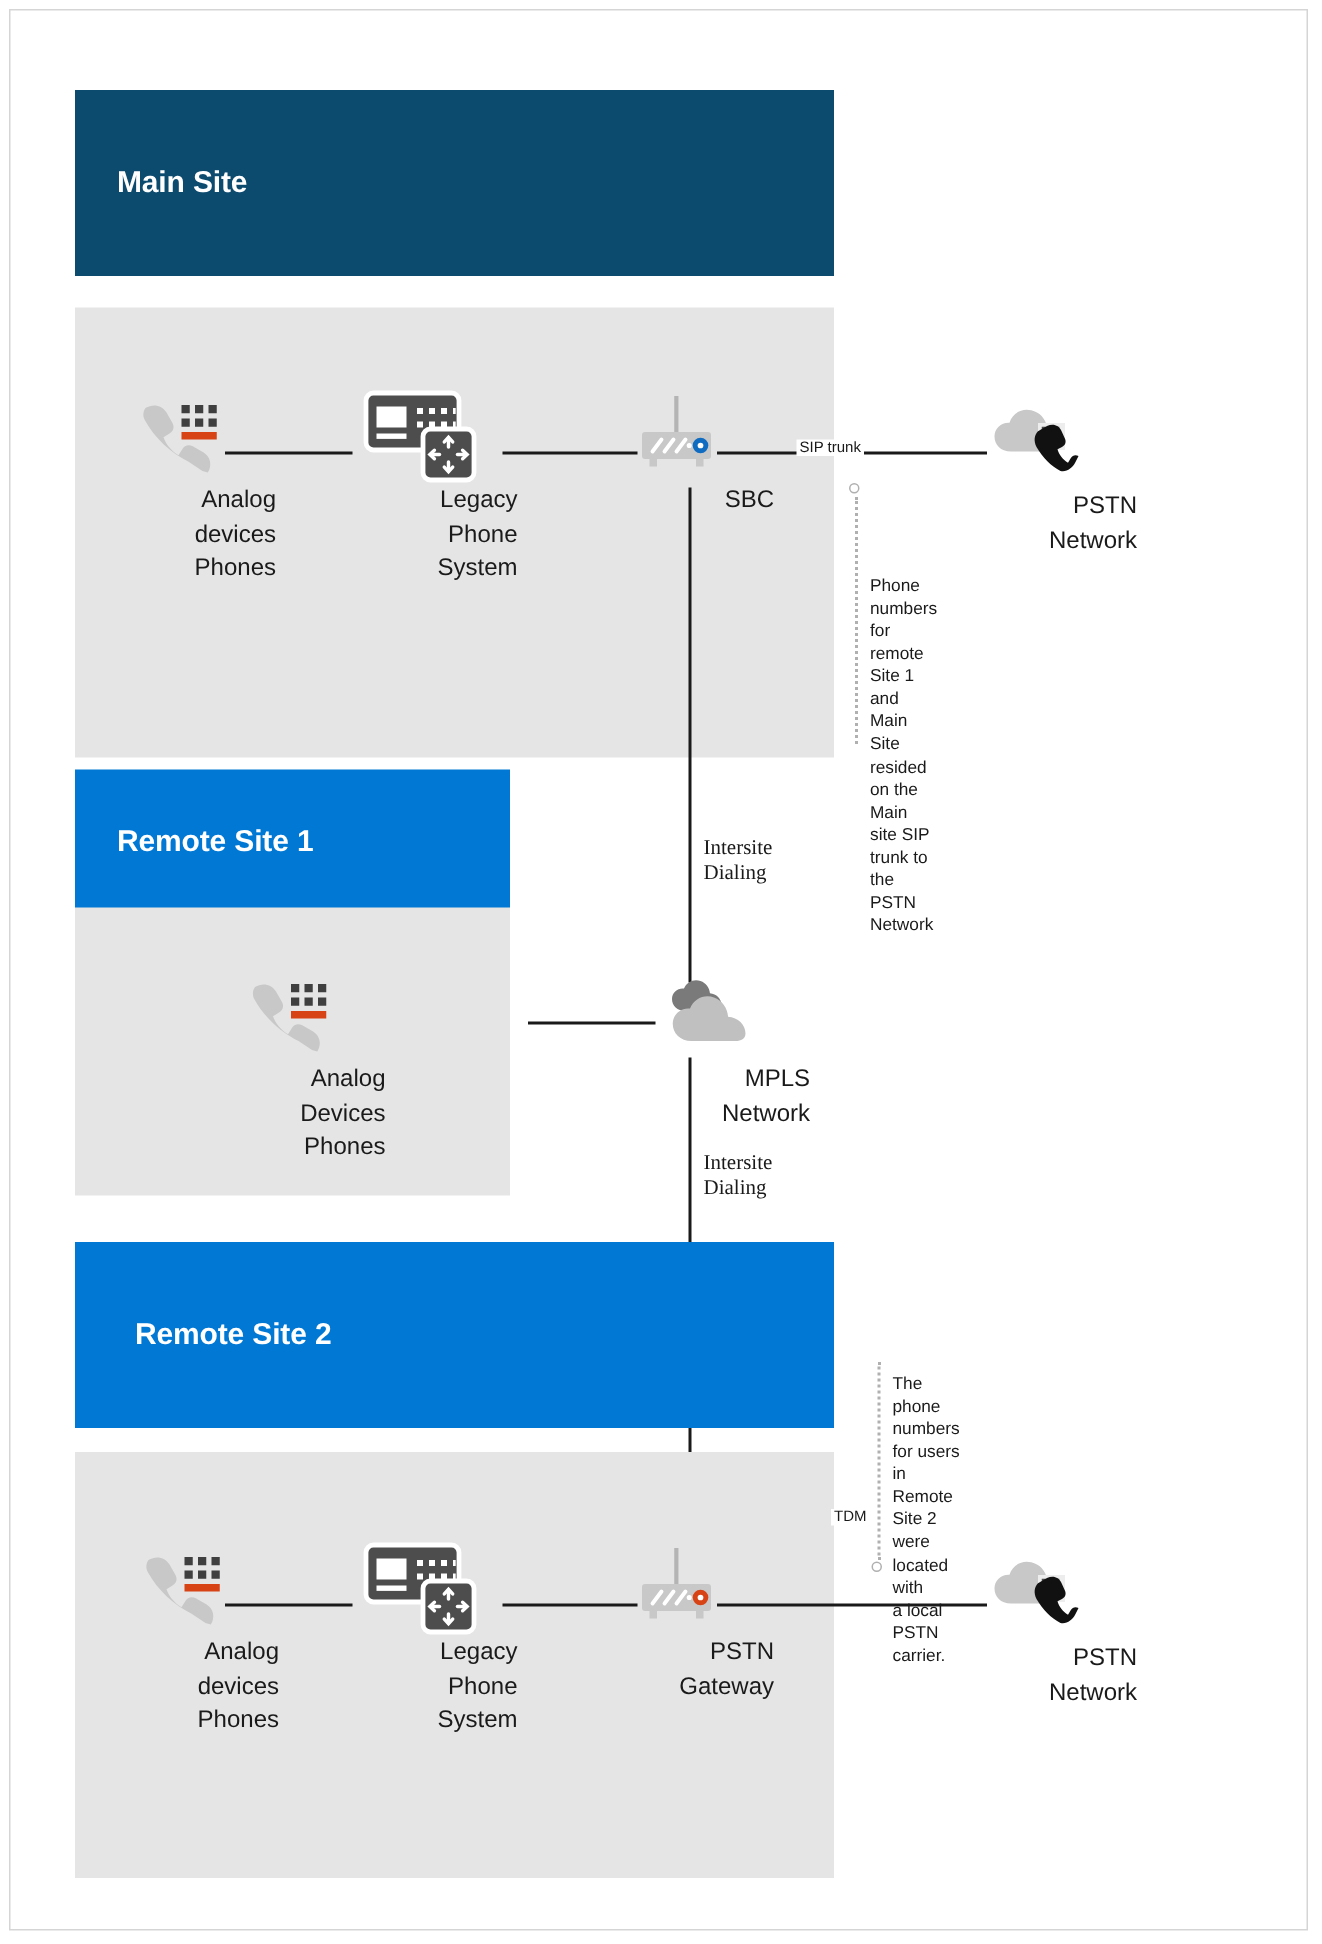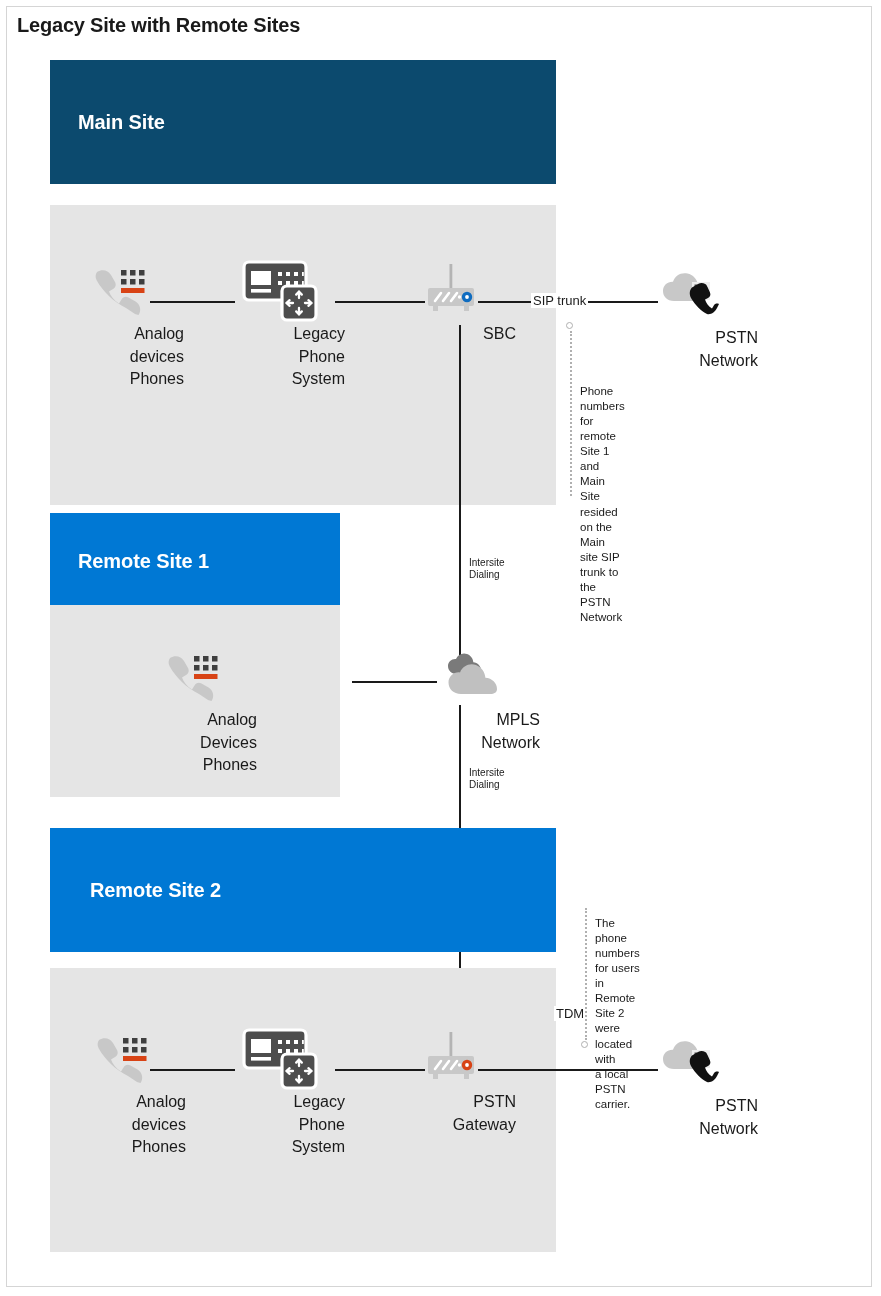--- a/index.html
+++ b/index.html
@@ -76,31 +76,32 @@
     background: #1a1a1a;
   }
   .link-v {
     position: absolute;
     width: 2px;
     background: #1a1a1a;
   }
   .link-label {
     position: absolute;
     background: #ffffff;
-    font-size: 13px;
+    font-size: 10px;
     color: #1a1a1a;
     padding: 0 2px;
     white-space: nowrap;
   }
   .edge-note {
     position: absolute;
-    font-size: 10px;
+    font-size: 14px;
     color: #1a1a1a;
     line-height: 1.22;
     white-space: pre-line;
+    font-family: Liberation Serif, serif;
   }
   .callout {
     position: absolute;
   }
   .callout .dotted {
     position: absolute;
     left: 0;
     width: 0;
     border-left: 2px dotted #b0b0b0;
   }
@@ -122,21 +123,20 @@
     white-space: pre-line;
   }
   svg { display: block; }
 </style>
 </head>
 <body>
 
 <div id="canvas">
   <div class="outer-border"></div>
 
-  <div class="title">Legacy Site with Remote Sites</div>
 
   <div class="site-header" style="left:50px; top:60px; width:506px; height:124px; background:#0c4a6e;">
     <span>Main Site</span>
   </div>
   <div class="gray-panel" style="left:50px; top:205px; width:506px; height:300px;"></div>
 
   <div class="link-h" style="left:150px; top:301px; width:85px;"></div>
 
   <div class="link-h" style="left:335px; top:301px; width:90px;"></div>
 

